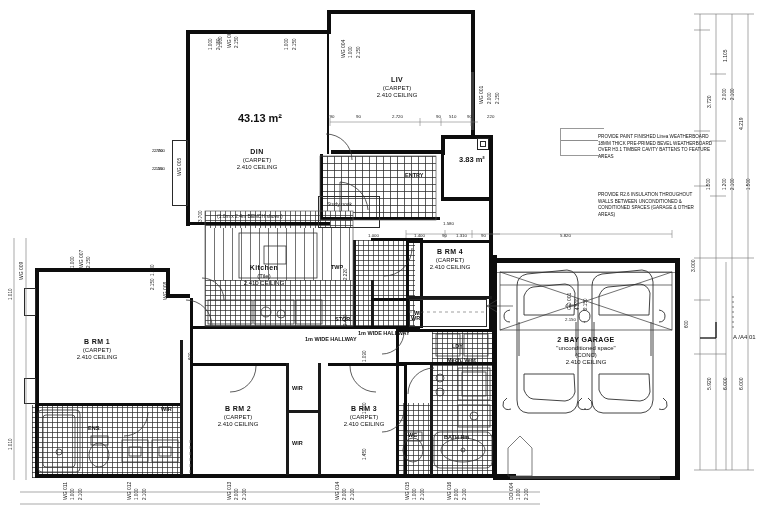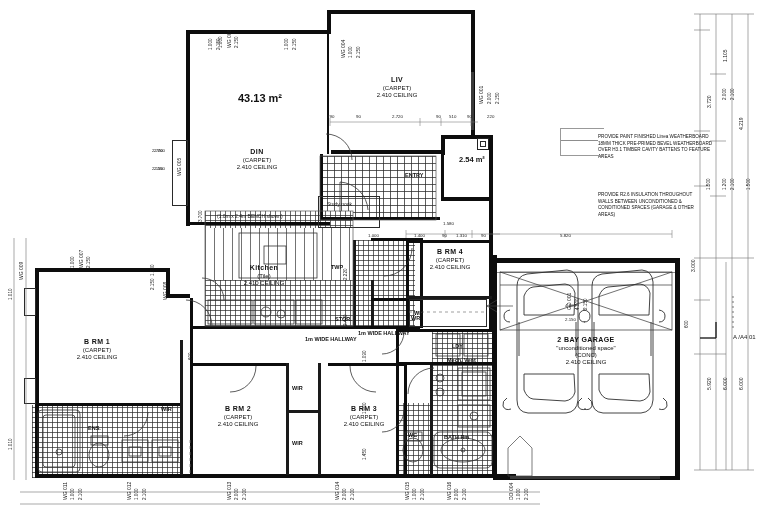--- a/index.html
+++ b/index.html
@@ -312,22 +312,22 @@
       <line x1="471" y1="118" x2="471" y2="126"></line>
       <line x1="406" y1="234" x2="500" y2="234"></line>
       <line x1="406" y1="230" x2="406" y2="238"></line>
       <line x1="445" y1="230" x2="445" y2="238"></line>
       <line x1="472" y1="230" x2="472" y2="238"></line>
       <line x1="493" y1="234" x2="672" y2="234"></line>
       <line x1="672" y1="230" x2="672" y2="238"></line>
     </g>
   </svg>
 
-  <div class="area-big" style="left:238px;top:92px;">43.13 m²</div>
-  <div class="area-small" style="left:459px;top:155px;">2.54 m²</div>
+  <div class="area-big" style="left:238px;top:112px;">43.13 m²</div>
+  <div class="area-small" style="left:459px;top:155px;">3.83 m²</div>
 
   <div class="rlabel" style="left:222px;top:148px;width:70px;">
     <div class="rn">DIN</div>
     <div class="rm">(CARPET)</div>
     <div class="rc">2.410 CEILING</div>
   </div>
 
   <div class="rlabel" style="left:362px;top:76px;width:70px;">
     <div class="rn">LIV</div>
     <div class="rm">(CARPET)</div>

